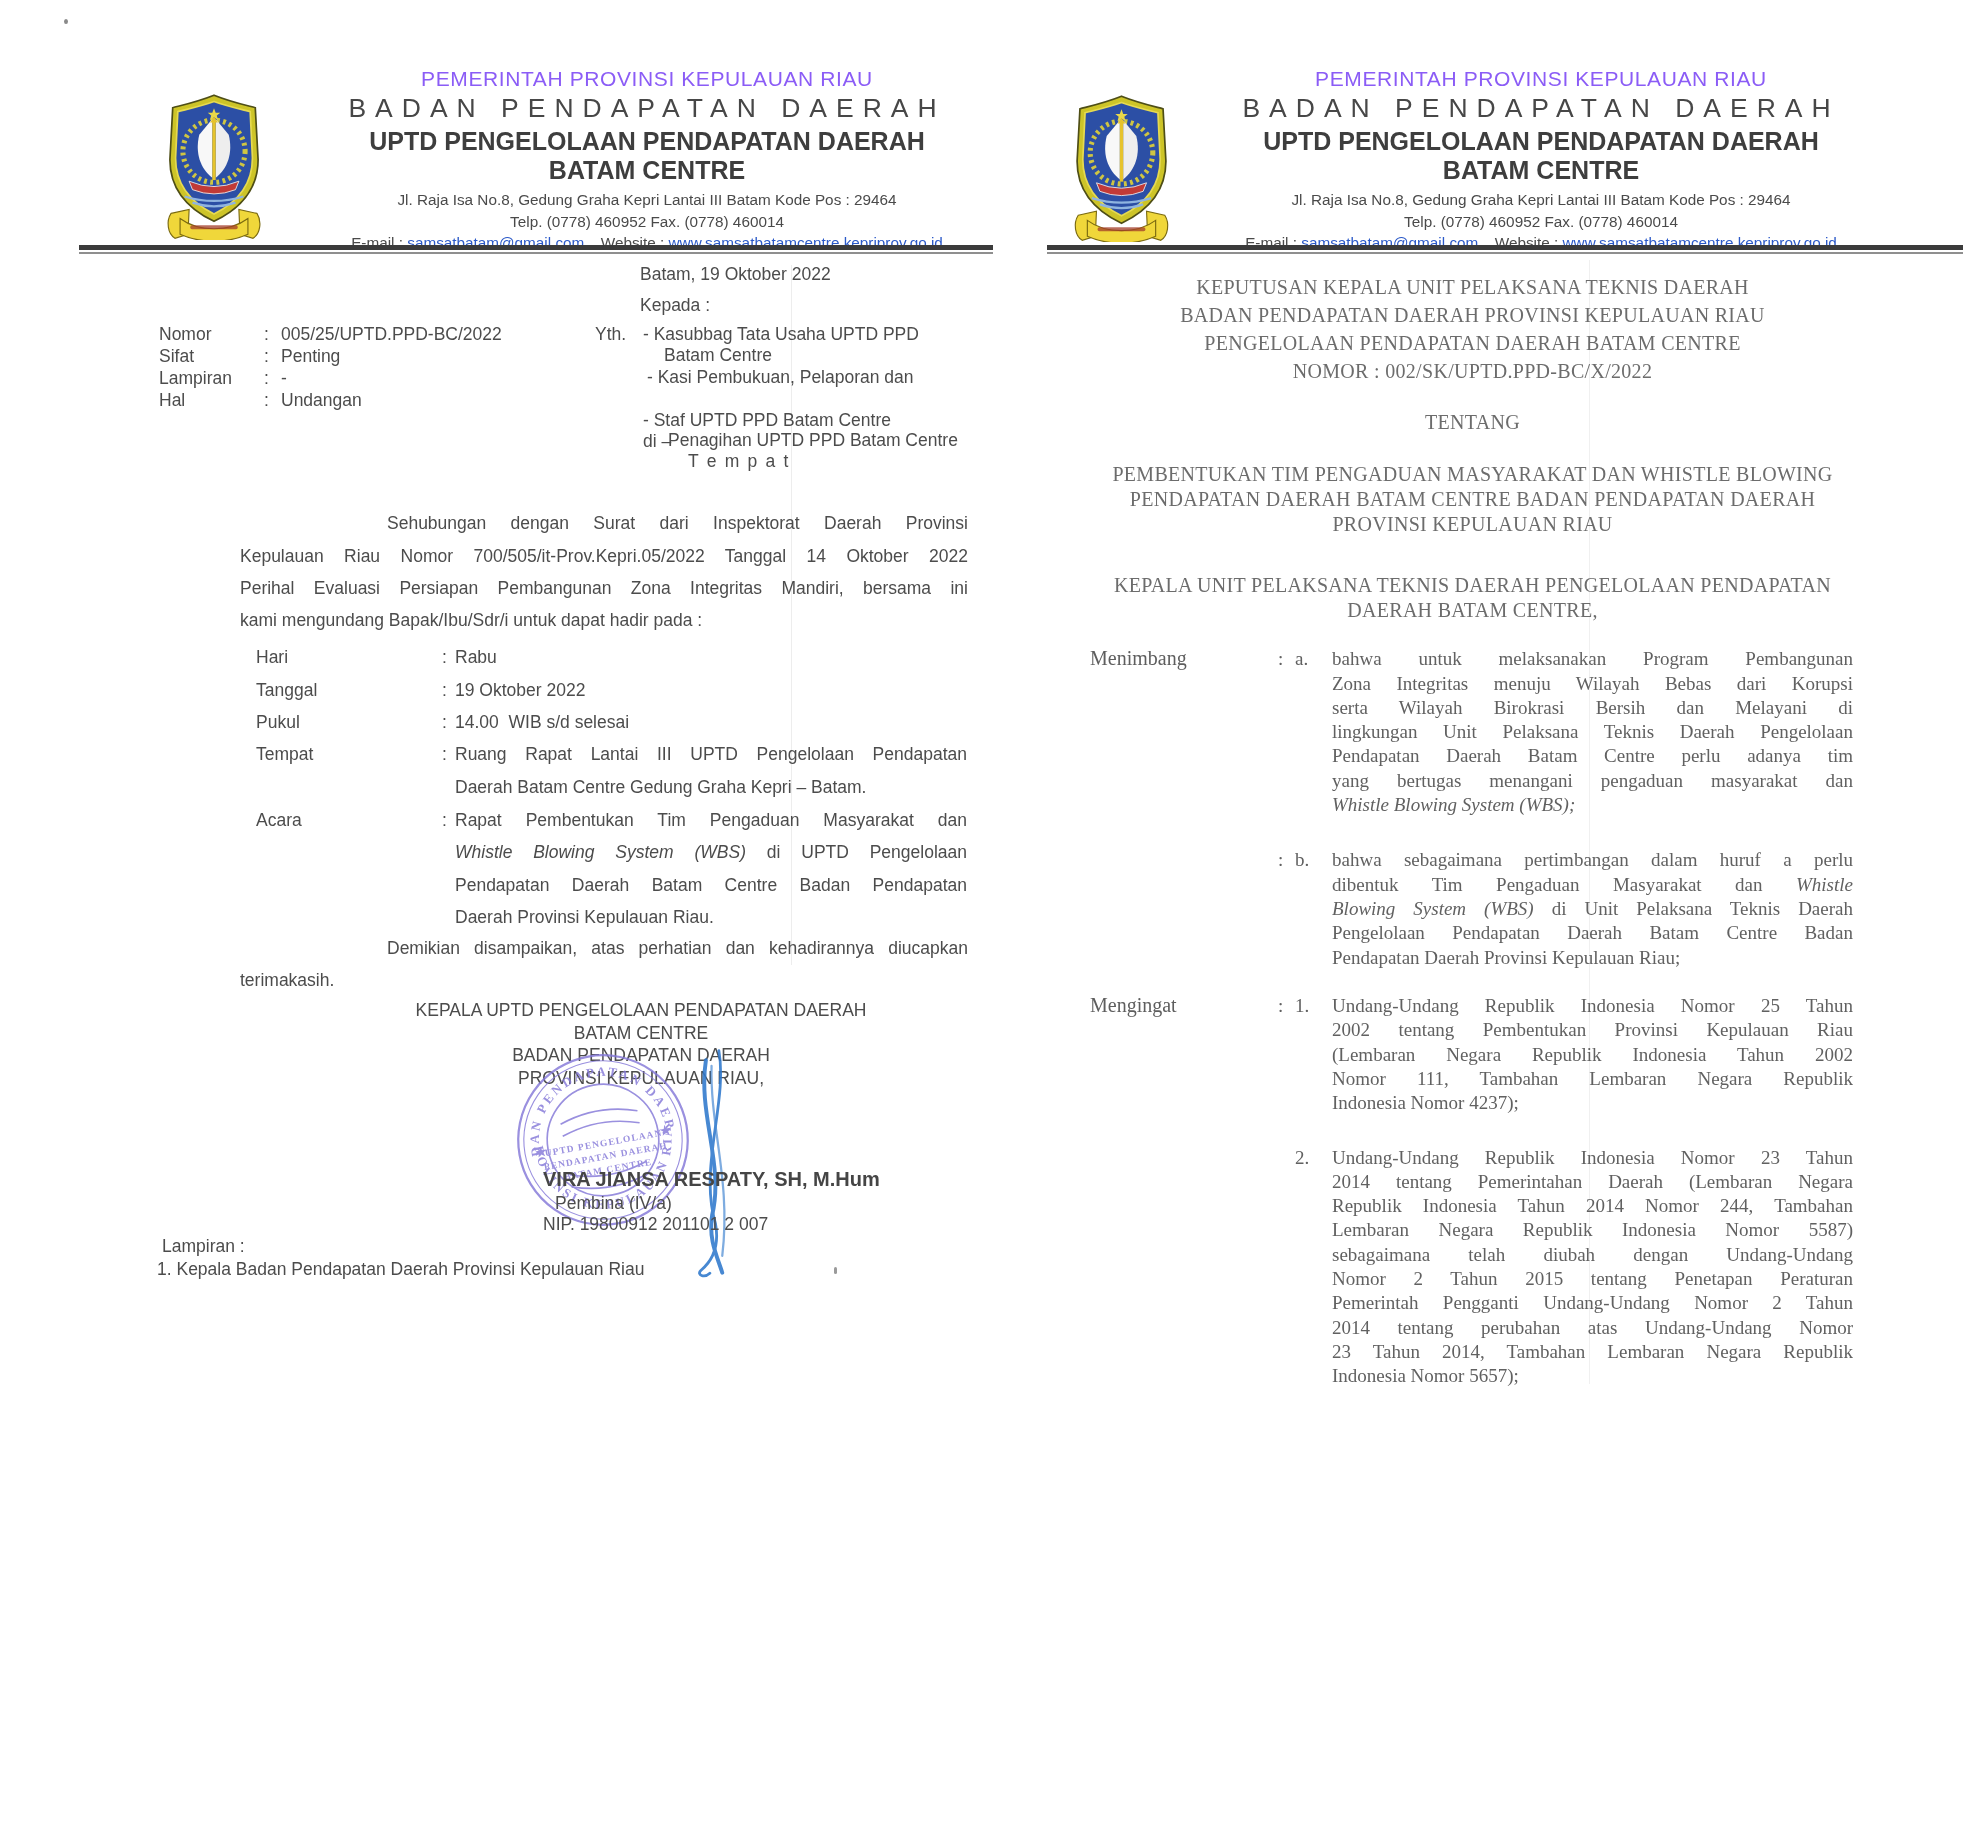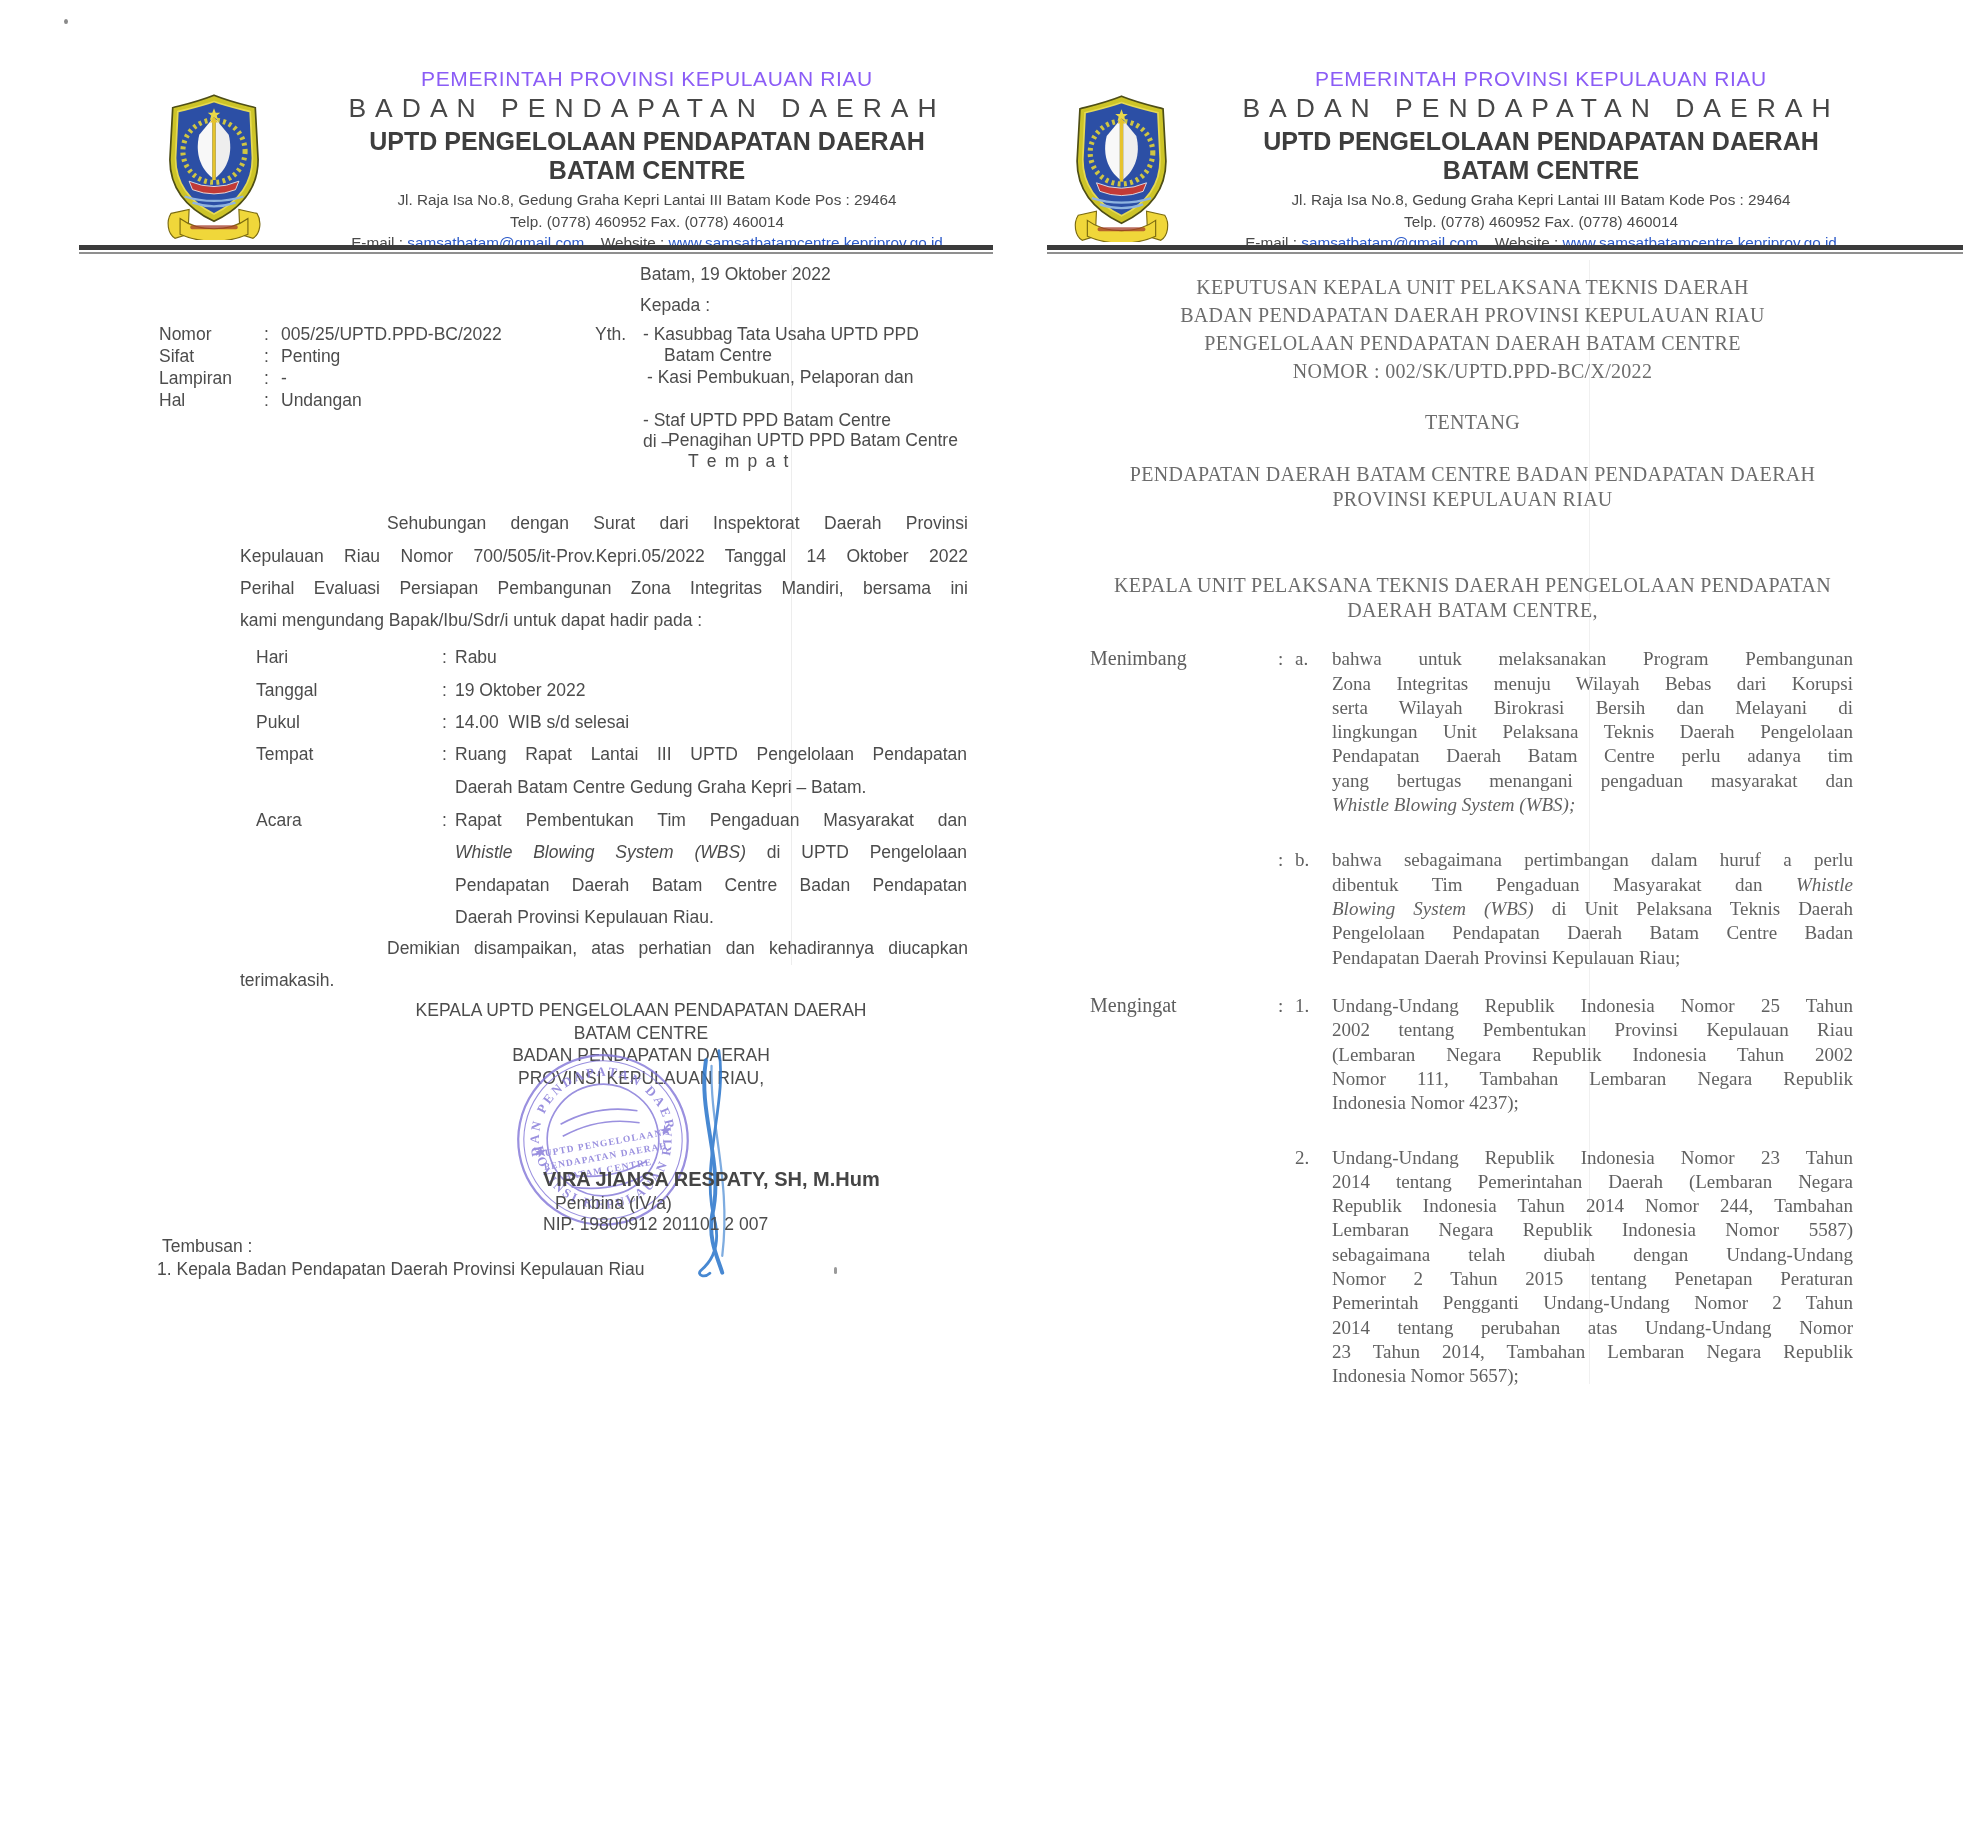--- a/index.html
+++ b/index.html
@@ -188,21 +188,21 @@
         <path d="M85,25 C70,120 118,210 96,300 C89,345 106,375 114,402" stroke-width="7"></path>
         <path d="M108,8 C124,100 72,215 102,315 C108,348 100,378 76,398 C68,406 82,412 92,403" stroke-width="5"></path>
         <path d="M95,35 C92,145 130,240 114,372" stroke-width="4" opacity="0.7"></path>
       </g>
     </svg>
 
     <div class="abs ltext lbold" style="left:543px;top:1168px;font-size:20px;">VIRA JIANSA RESPATY, SH, M.Hum</div>
     <div class="abs ltext" style="left:543px;top:1193px;margin-left:12px;">Pembina (IV/a)</div>
     <div class="abs ltext" style="left:543px;top:1214px;">NIP. 19800912 201101 2 007</div>
 
-    <div class="abs ltext" style="left:162px;top:1236px;">Tembusan :</div>
+    <div class="abs ltext" style="left:162px;top:1236px;">Lampiran :</div>
     <div class="abs ltext" style="left:157px;top:1259px;">1. Kepala Badan Pendapatan Daerah Provinsi Kepulauan Riau</div>
   </div>
 
   <div class="abs" style="left:1017px;top:0;width:968px;height:1848px;">
 
     <svg class="abs" style="left:53px;top:94px;" width="103" height="148" viewBox="0 0 180 260">
         <use href="#emblem"></use>
       </svg>
 
     <div class="abs ctr" style="left:185px;top:67px;width:678px;">
@@ -230,20 +230,21 @@
     <div class="abs ctr serif rtitle" style="left:45px;top:273px;width:821px;">
       <div>KEPUTUSAN KEPALA UNIT PELAKSANA TEKNIS DAERAH</div>
       <div>BADAN PENDAPATAN DAERAH PROVINSI KEPULAUAN RIAU</div>
       <div>PENGELOLAAN PENDAPATAN DAERAH BATAM CENTRE</div>
       <div>NOMOR : 002/SK/UPTD.PPD-BC/X/2022</div>
     </div>
 
     <div class="abs ctr serif rtitle" style="left:45px;top:408px;width:821px;">TENTANG</div>
 
     <div class="abs ctr serif rsub" style="left:45px;top:462px;width:821px;">
+      <div>PEMBENTUKAN TIM PENGADUAN MASYARAKAT DAN WHISTLE BLOWING</div>
       <div>PENDAPATAN DAERAH BATAM CENTRE BADAN PENDAPATAN DAERAH</div>
       <div>PROVINSI KEPULAUAN RIAU</div>
     </div>
 
     <div class="abs ctr serif rsub" style="left:45px;top:573px;width:821px;">
       <div>KEPALA UNIT PELAKSANA TEKNIS DAERAH PENGELOLAAN PENDAPATAN</div>
       <div>DAERAH BATAM CENTRE,</div>
     </div>
 
     <div class="abs serif rlabel" style="left:73px;top:647px;">Menimbang</div>

